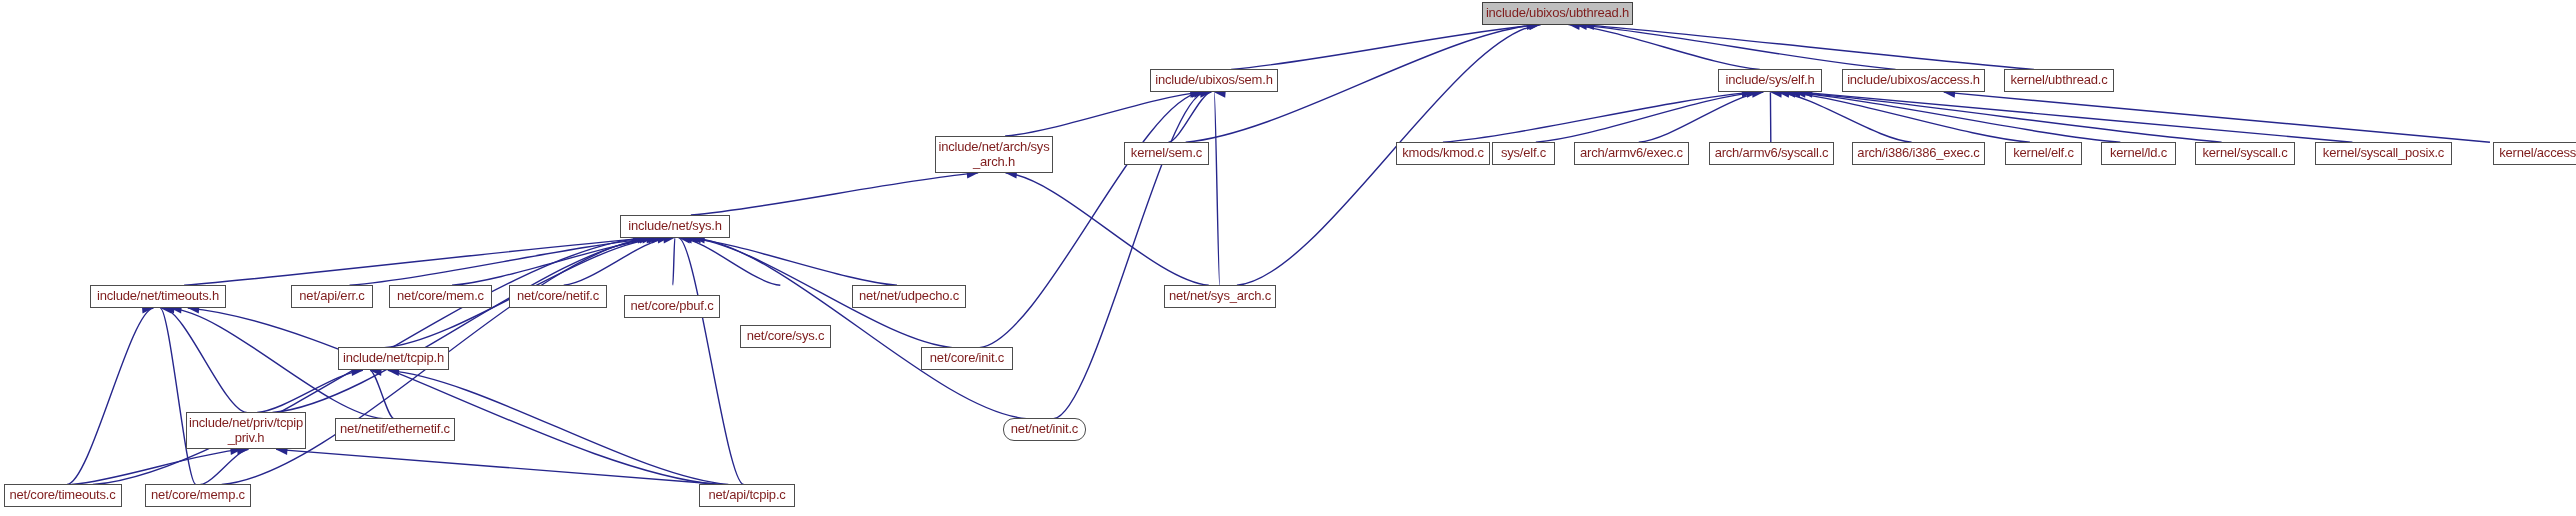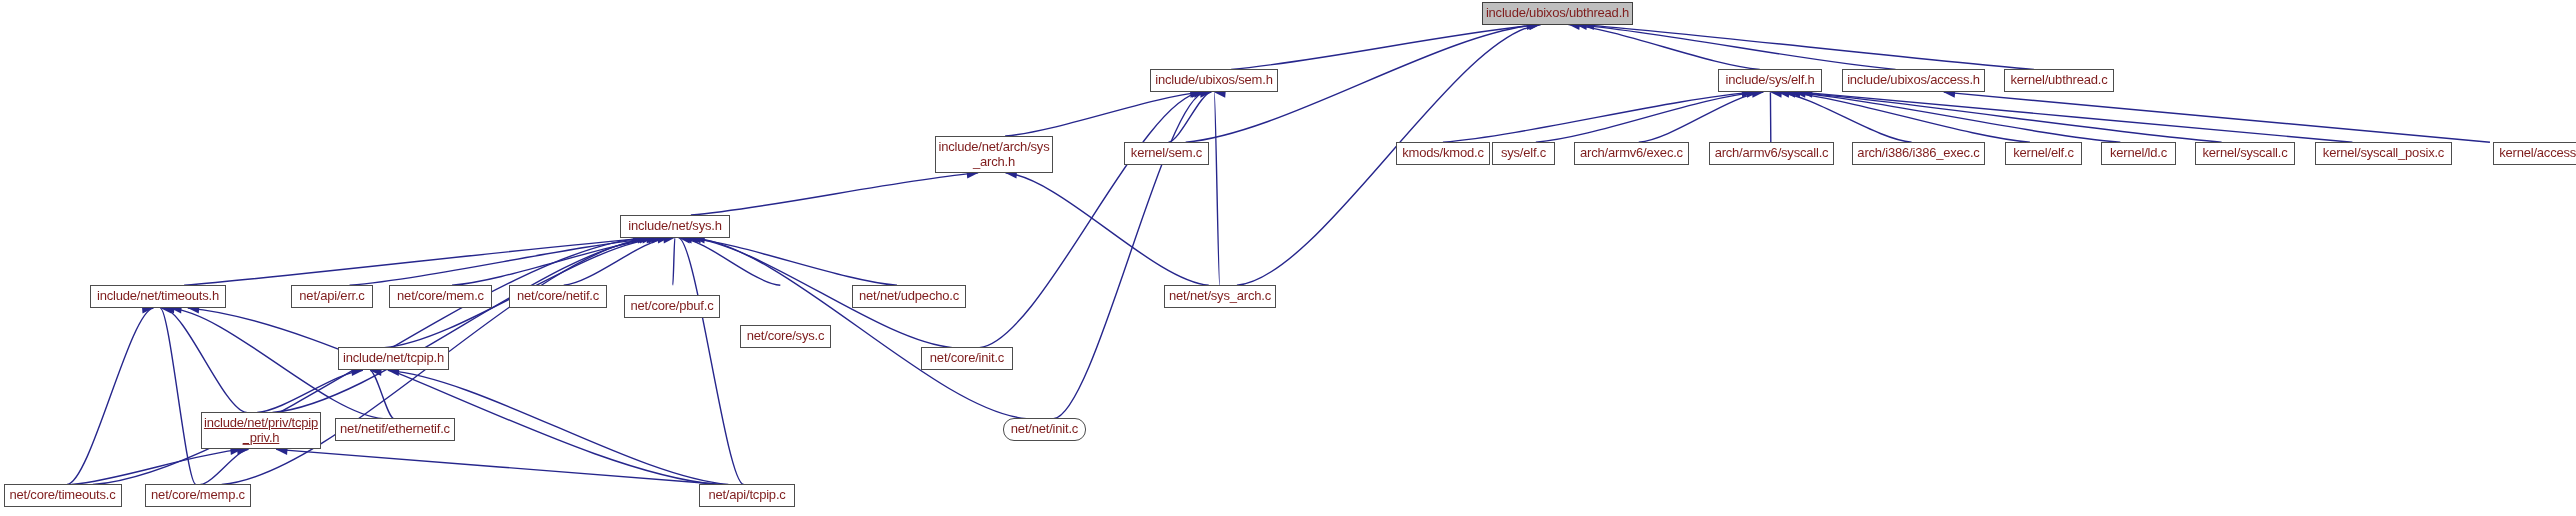--- a/index.html
+++ b/index.html
@@ -161,21 +161,21 @@
       <div class="node" style="left: 90px; top: 285px; width: 136px; height: 23px;">include/net/timeouts.h</div>
       <div class="node" style="left: 291px; top: 285px; width: 82px; height: 23px;">net/api/err.c</div>
       <div class="node" style="left: 389px; top: 285px; width: 103px; height: 23px;">net/core/mem.c</div>
       <div class="node" style="left: 509px; top: 285px; width: 98px; height: 23px;">net/core/netif.c</div>
       <div class="node" style="left: 624px; top: 295px; width: 96px; height: 23px;">net/core/pbuf.c</div>
       <div class="node" style="left: 740px; top: 285px; width: 91px; height: 23px; margin-top: 40px;">net/core/sys.c</div>
       <div class="node" style="left: 852px; top: 285px; width: 114px; height: 23px;">net/net/udpecho.c</div>
       <div class="node" style="left: 1164px; top: 285px; width: 112px; height: 23px;">net/net/sys_arch.c</div>
       <div class="node" style="left: 313px; top: 347px; width: 111px; height: 23px; margin-left: 25px;">include/net/tcpip.h</div>
       <div class="node" style="left: 921px; top: 347px; width: 92px; height: 23px;">net/core/init.c</div>
-      <div class="node two-line" style="left: 201px; top: 412px; width: 120px; height: 37px; text-decoration: underline;">include/net/priv/tcpip
+      <div class="node two-line" style="left: 186px; top: 412px; width: 120px; height: 37px;">include/net/priv/tcpip
 _priv.h</div>
       <div class="node" style="left: 335px; top: 418px; width: 120px; height: 23px;">net/netif/ethernetif.c</div>
       <div class="node" style="left: 1003px; top: 418px; width: 83px; height: 23px; border-radius: 11px;">net/net/init.c</div>
       <div class="node" style="left: 3.5px; top: 484px; width: 118px; height: 23px;">net/core/timeouts.c</div>
       <div class="node" style="left: 145px; top: 484px; width: 106px; height: 23px;">net/core/memp.c</div>
       <div class="node" style="left: 699px; top: 484px; width: 96px; height: 23px;">net/api/tcpip.c</div>
     </div>
 </div>
 
 

